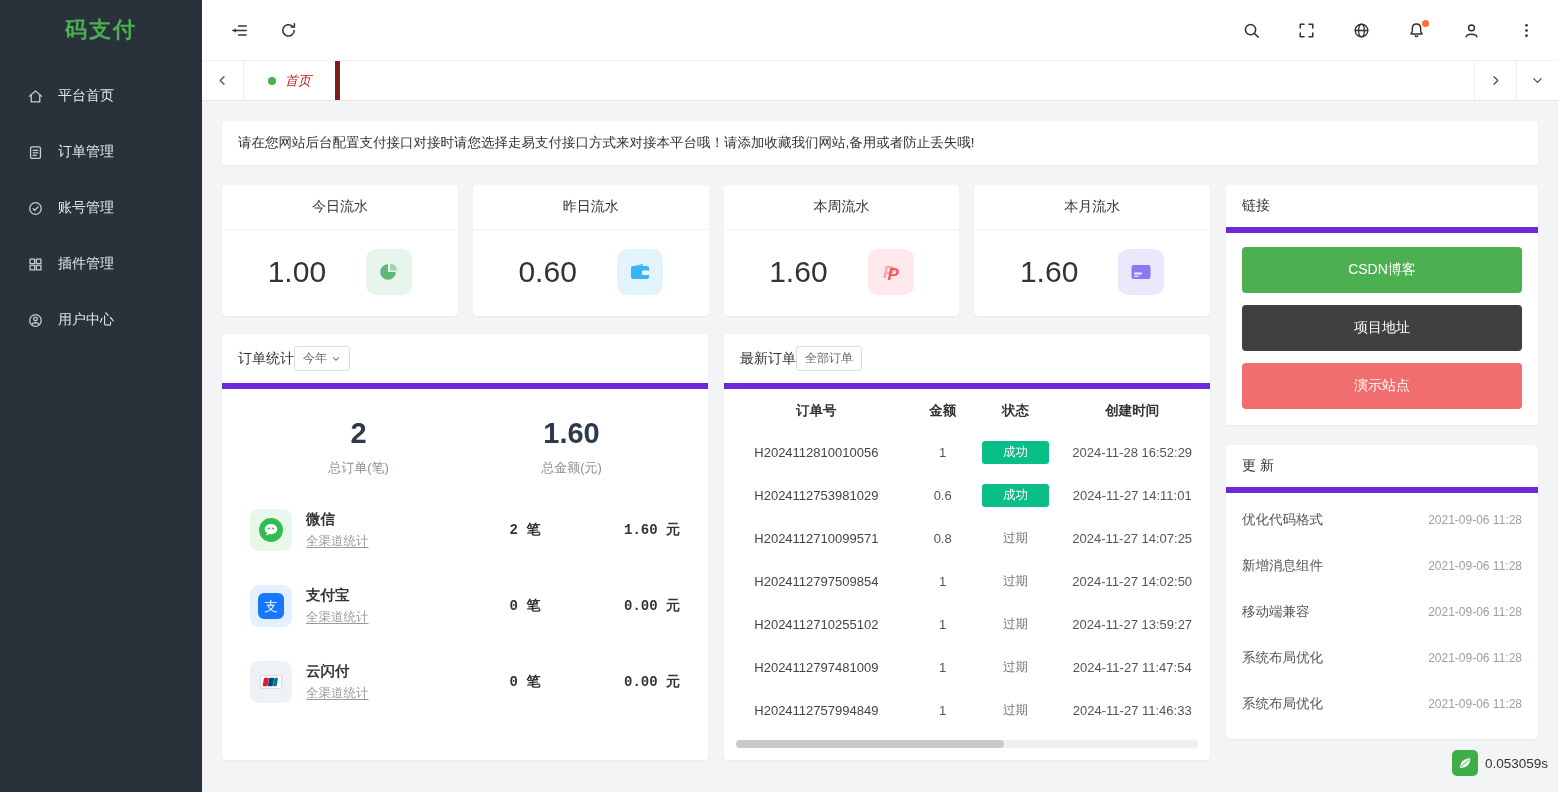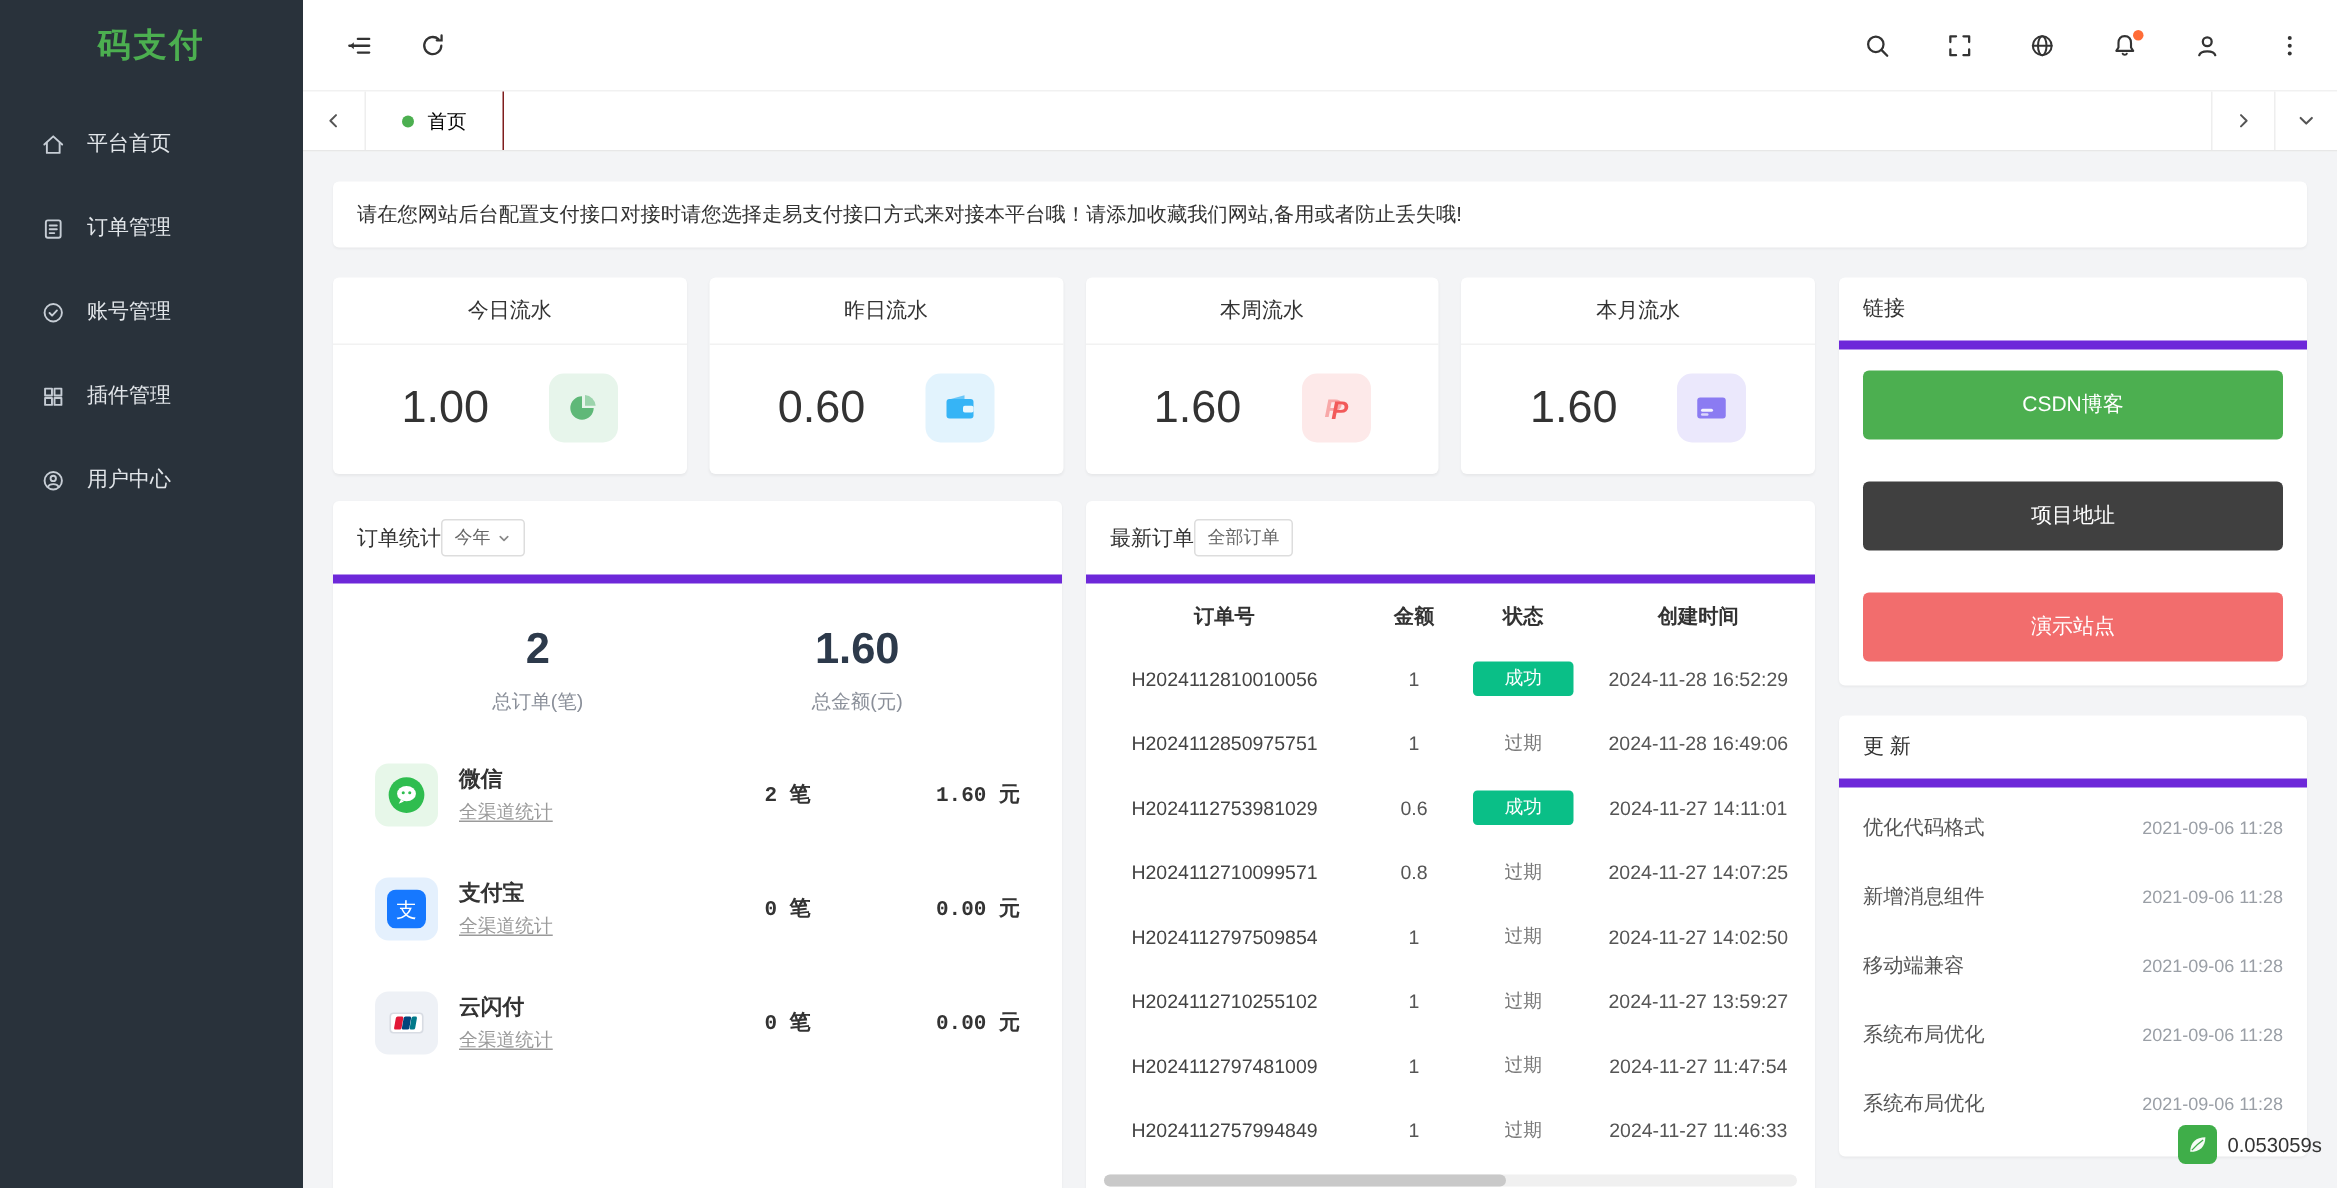--- a/index.html
+++ b/index.html
@@ -24,22 +24,22 @@
   .hicon { width:19px; height:19px; color:#333; cursor:pointer; position:relative; }
   .hicon svg { width:100%; height:100%; display:block; }
   .bell-dot { position:absolute; top:-1px; right:-3px; width:7px; height:7px; border-radius:50%; background:#ff6c37; }
 
   .tabbar { height:41px; background:#fff; border-top:1px solid #f1f1f1; border-bottom:1px solid #e7e7e7;
     display:flex; align-items:stretch; }
   .tab-arrow { width:42px; display:flex; align-items:center; justify-content:center; color:#555; cursor:pointer; }
   .tab-arrow svg { width:15px; height:15px; }
   .tab-arrow.lft { border-right:1px solid #eee; }
   .tab-arrow.rgt { border-left:1px solid #eee; }
-  .tab-item { display:flex; align-items:center; gap:9px; padding:0 24px; font-size:13px; color:#000000;
-    border-right:1px solid #7f1d1d; cursor:pointer; }
+  .tab-item { display:flex; align-items:center; gap:9px; padding:0 24px; font-size:13px; color:#b91c1c;
+    border-right:5px solid #7f1d1d; cursor:pointer;font-style:italic; }
   .tab-dot { width:8px; height:8px; border-radius:50%; background:#4caf50; }
   .tab-fill { flex:1; }
 
   
   .main { flex:1; overflow:hidden; padding:20px; }
   .card { background:#fff; border-radius:4px; box-shadow:0 1px 2px rgba(0,0,0,0.05); }
   .notice { padding:13px 16px; font-size:13.5px; color:#333; margin-bottom:20px; }
 
   .content-row { display:flex; gap:16px; align-items:flex-start; }
   .left-col { flex:1; min-width:0; }
@@ -78,21 +78,21 @@
   .orders-table { width:100%; border-collapse:collapse; }
   .orders-table th { font-size:13.5px; color:#333; font-weight:bold; padding:13px 4px 11px; text-align:center; }
   .orders-table td { font-size:13px; color:#555; padding:10px 4px; text-align:center; }
   .orders-table td.oid { color:#444; }
   .status { display:inline-block; font-size:12.5px; color:#777; padding:3px 21px; border-radius:3px; }
   .status.ok { background:#0abf87; color:#fff; }
   .hscroll { height:8px; background:#f0f0f0; border-radius:4px; margin:8px 12px 12px; position:relative; }
   .hscroll-thumb { position:absolute; left:0; top:0; height:100%; width:58%; background:#c9c9c9; border-radius:4px; cursor:pointer; }
 
   
-  .link-btns { padding:14px 16px 16px; display:flex; flex-direction:column; gap:28px;justify-content:flex-end; }
+  .link-btns { padding:14px 16px 16px; display:flex; flex-direction:column; gap:12px;justify-content:flex-end; }
   .link-btn { height:46px; border:none; border-radius:4px; color:#fff; font-size:14px; cursor:pointer;
     font-family:inherit; }
 
   
   .updates-list { padding:4px 16px 12px; }
   .update-item { display:flex; align-items:center; justify-content:space-between; padding:14px 0; }
   .update-label { font-size:13.5px; color:#555; }
   .update-time { font-size:12px; color:#9a9fa6; }
 
   
@@ -384,26 +384,20 @@
                   </tr>
                 </thead>
                 <tbody>
                   <tr>
                     <td class="oid">H2024112810010056</td>
                     <td>1</td>
                     <td><span class="status ok">成功</span></td>
                     <td>2024-11-28 16:52:29</td>
                   </tr>
                   <tr>
-                    <td class="oid">H2024112850975751</td>
-                    <td>1</td>
-                    <td><span class="status">过期</span></td>
-                    <td>2024-11-28 16:49:06</td>
-                  </tr>
-                  <tr>
                     <td class="oid">H2024112753981029</td>
                     <td>0.6</td>
                     <td><span class="status ok">成功</span></td>
                     <td>2024-11-27 14:11:01</td>
                   </tr>
                   <tr>
                     <td class="oid">H2024112710099571</td>
                     <td>0.8</td>
                     <td><span class="status">过期</span></td>
                     <td>2024-11-27 14:07:25</td>

